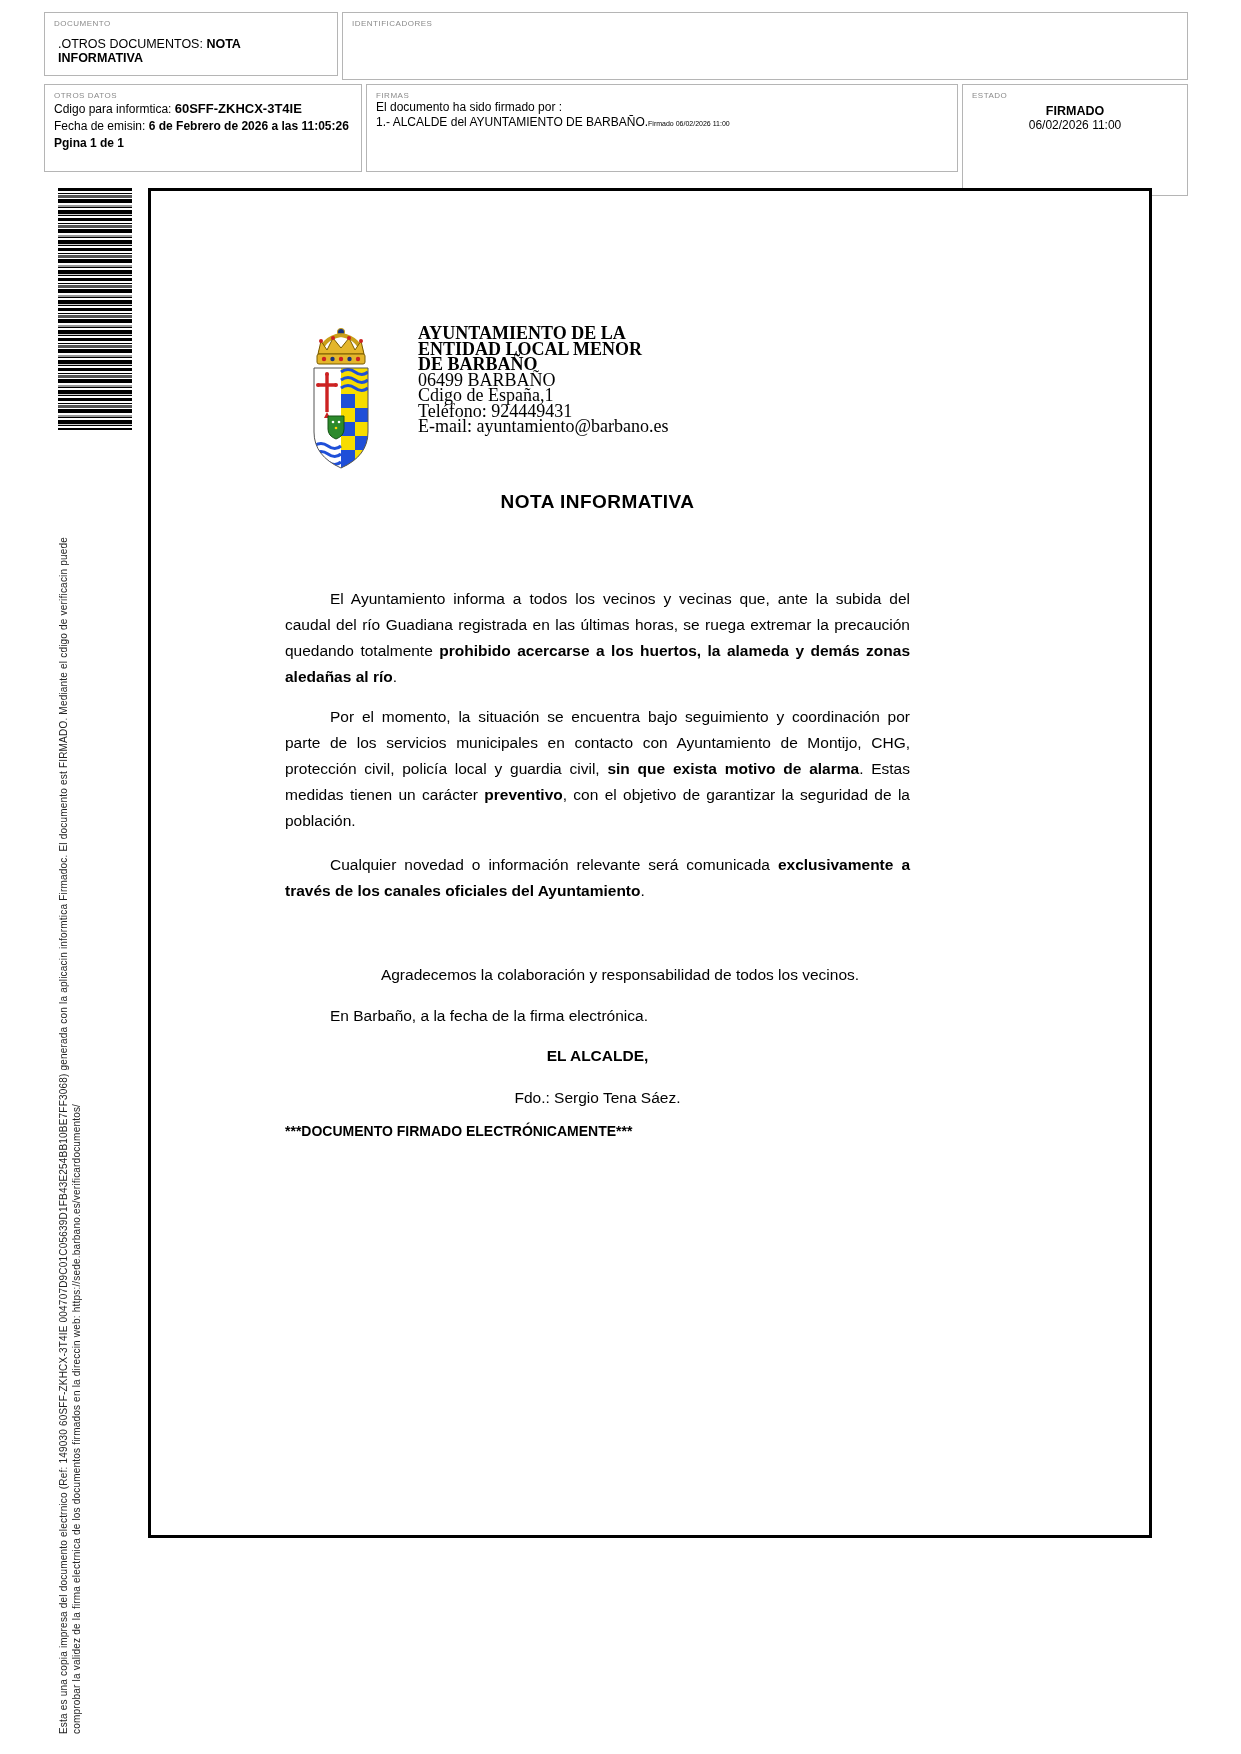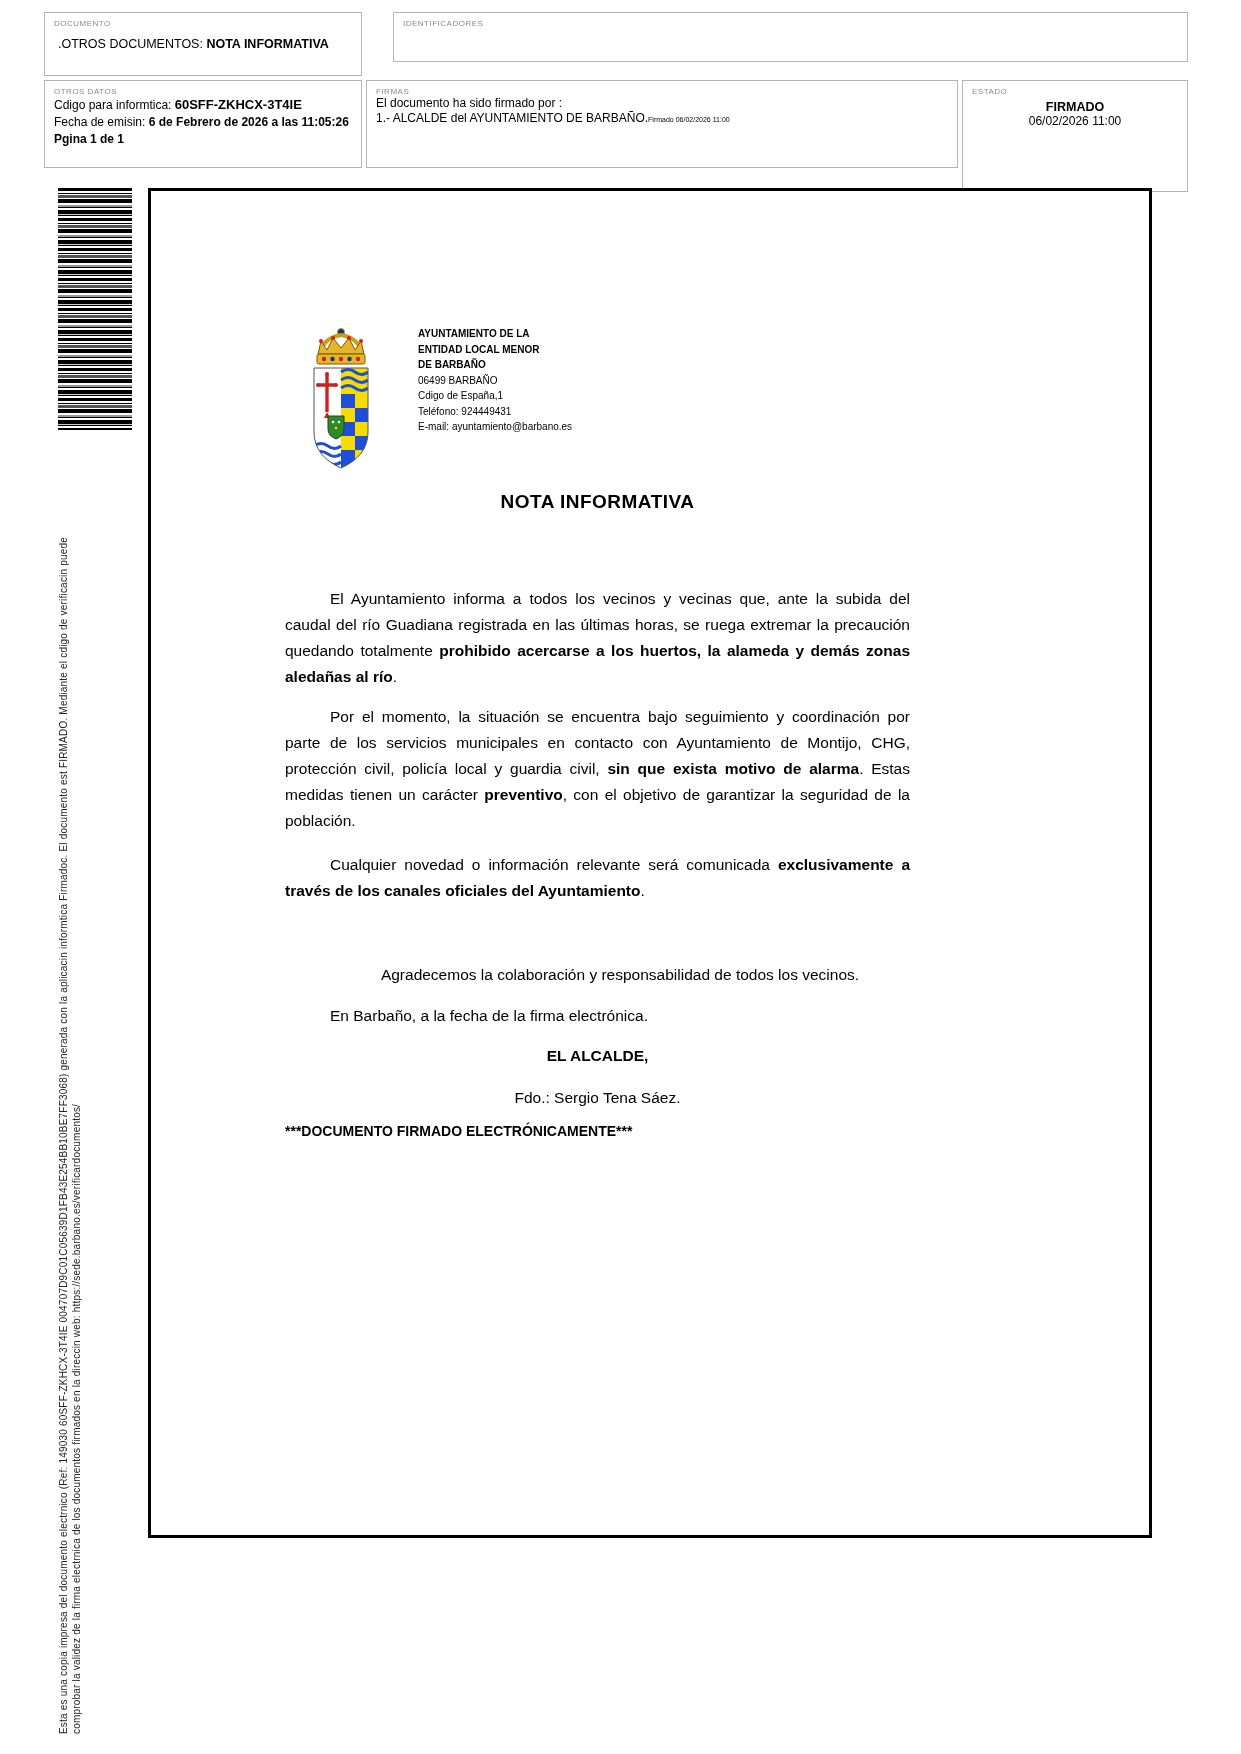--- a/index.html
+++ b/index.html
@@ -5,22 +5,22 @@
   html,body{margin:0;padding:0;}
   body{
     width:1241px;height:1754px;position:relative;background:#ffffff;
     font-family:"Liberation Sans", sans-serif;color:#000;overflow:hidden;
   }
   
   .hdr{position:absolute;left:44px;top:12px;width:1144px;}
   .hdr-row{display:flex;gap:4px;margin-bottom:4px;}
   .cell{border:1px solid #b5b5b5;background:#fff;box-sizing:border-box;padding:6px 9px;}
   .cell-label{font-size:8px;color:#8a8a8a;letter-spacing:.5px;}
-  .c-doc{width:318px;height:64px;}
-  .c-ident{flex:1;height:50px;margin-left:27px;}
+  .c-doc{width:294px;height:64px;}
+  .c-ident{flex:1;height:68px;}
   .c-otros{width:318px;height:88px;}
   .c-firmas{width:592px;height:88px;}
   .c-estado{flex:1;height:112px;text-align:center;}
   .doc-value{margin-top:9px;font-size:12.5px;padding-left:4px;}
   .otros-line{font-size:12px;line-height:17px;}
   .otros-line .bb{font-weight:bold;font-size:13px;}
   .firmas-line{font-size:12px;line-height:15px;}
   .tiny{font-size:7px;}
   .estado-status{font-weight:bold;font-size:12.5px;margin-top:4px;}
   .estado-date{font-size:12px;}
@@ -38,21 +38,21 @@
     position:absolute;left:57px;top:1734px;transform:rotate(-90deg);
     transform-origin:0 0;font-size:10px;line-height:13px;color:#222;
     letter-spacing:.2px;white-space:nowrap;
   }
   
   .docbox{
     position:absolute;left:148px;top:188px;width:1004px;height:1350px;
     border:3px solid #000;box-sizing:border-box;background:#fff;
   }
   .letterhead{position:absolute;left:155px;top:133px;display:flex;gap:42px;}
-  .org{padding-top:2px;font-size:10px;line-height:15.5px;}
+  .org{padding-top:2px;font-size:18px;line-height:15.5px;font-family:Liberation Serif, serif;}
   .org .bold{font-weight:bold;}
   .title{
     position:absolute;left:134px;top:300px;width:625px;text-align:center;
     font-size:19px;font-weight:bold;letter-spacing:.5px;
   }
   .bodytext{position:absolute;left:134px;top:395px;width:625px;font-size:15.5px;line-height:26px;}
   .bodytext p{margin:0;}
   .just{text-align:justify;text-indent:45px;}
   .p2{margin-top:14px !important;}
   .p3{margin-top:18px !important;}

